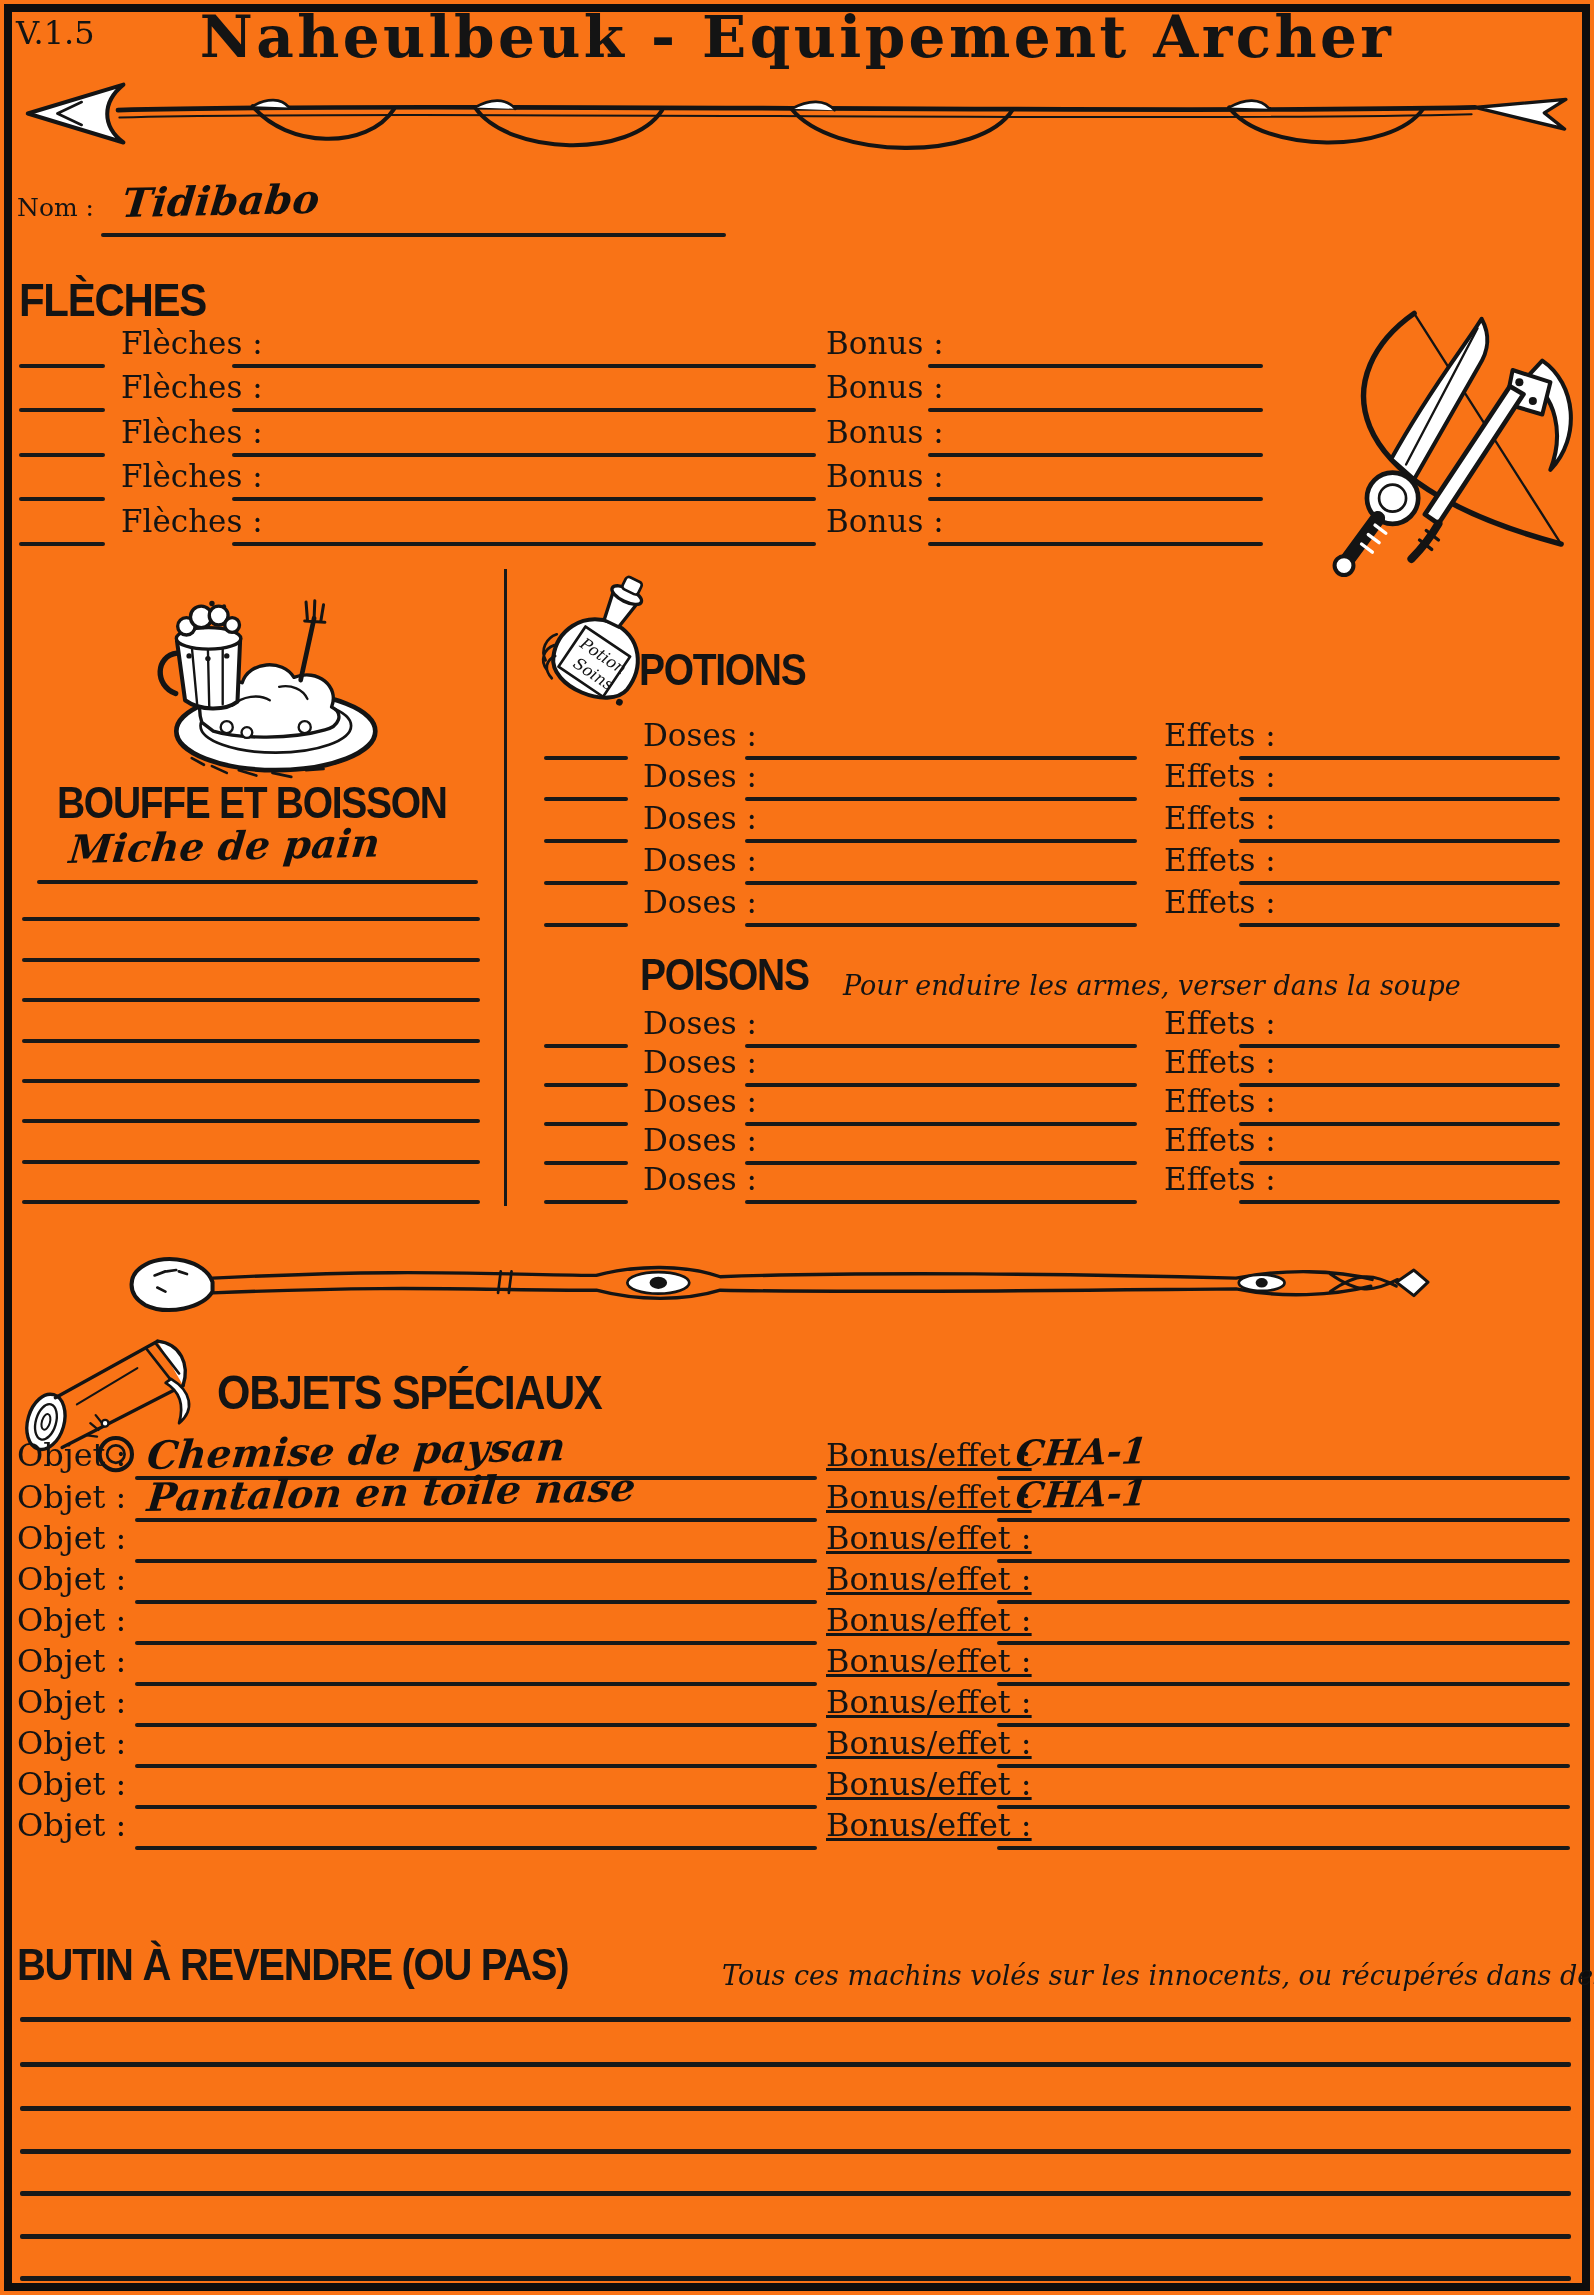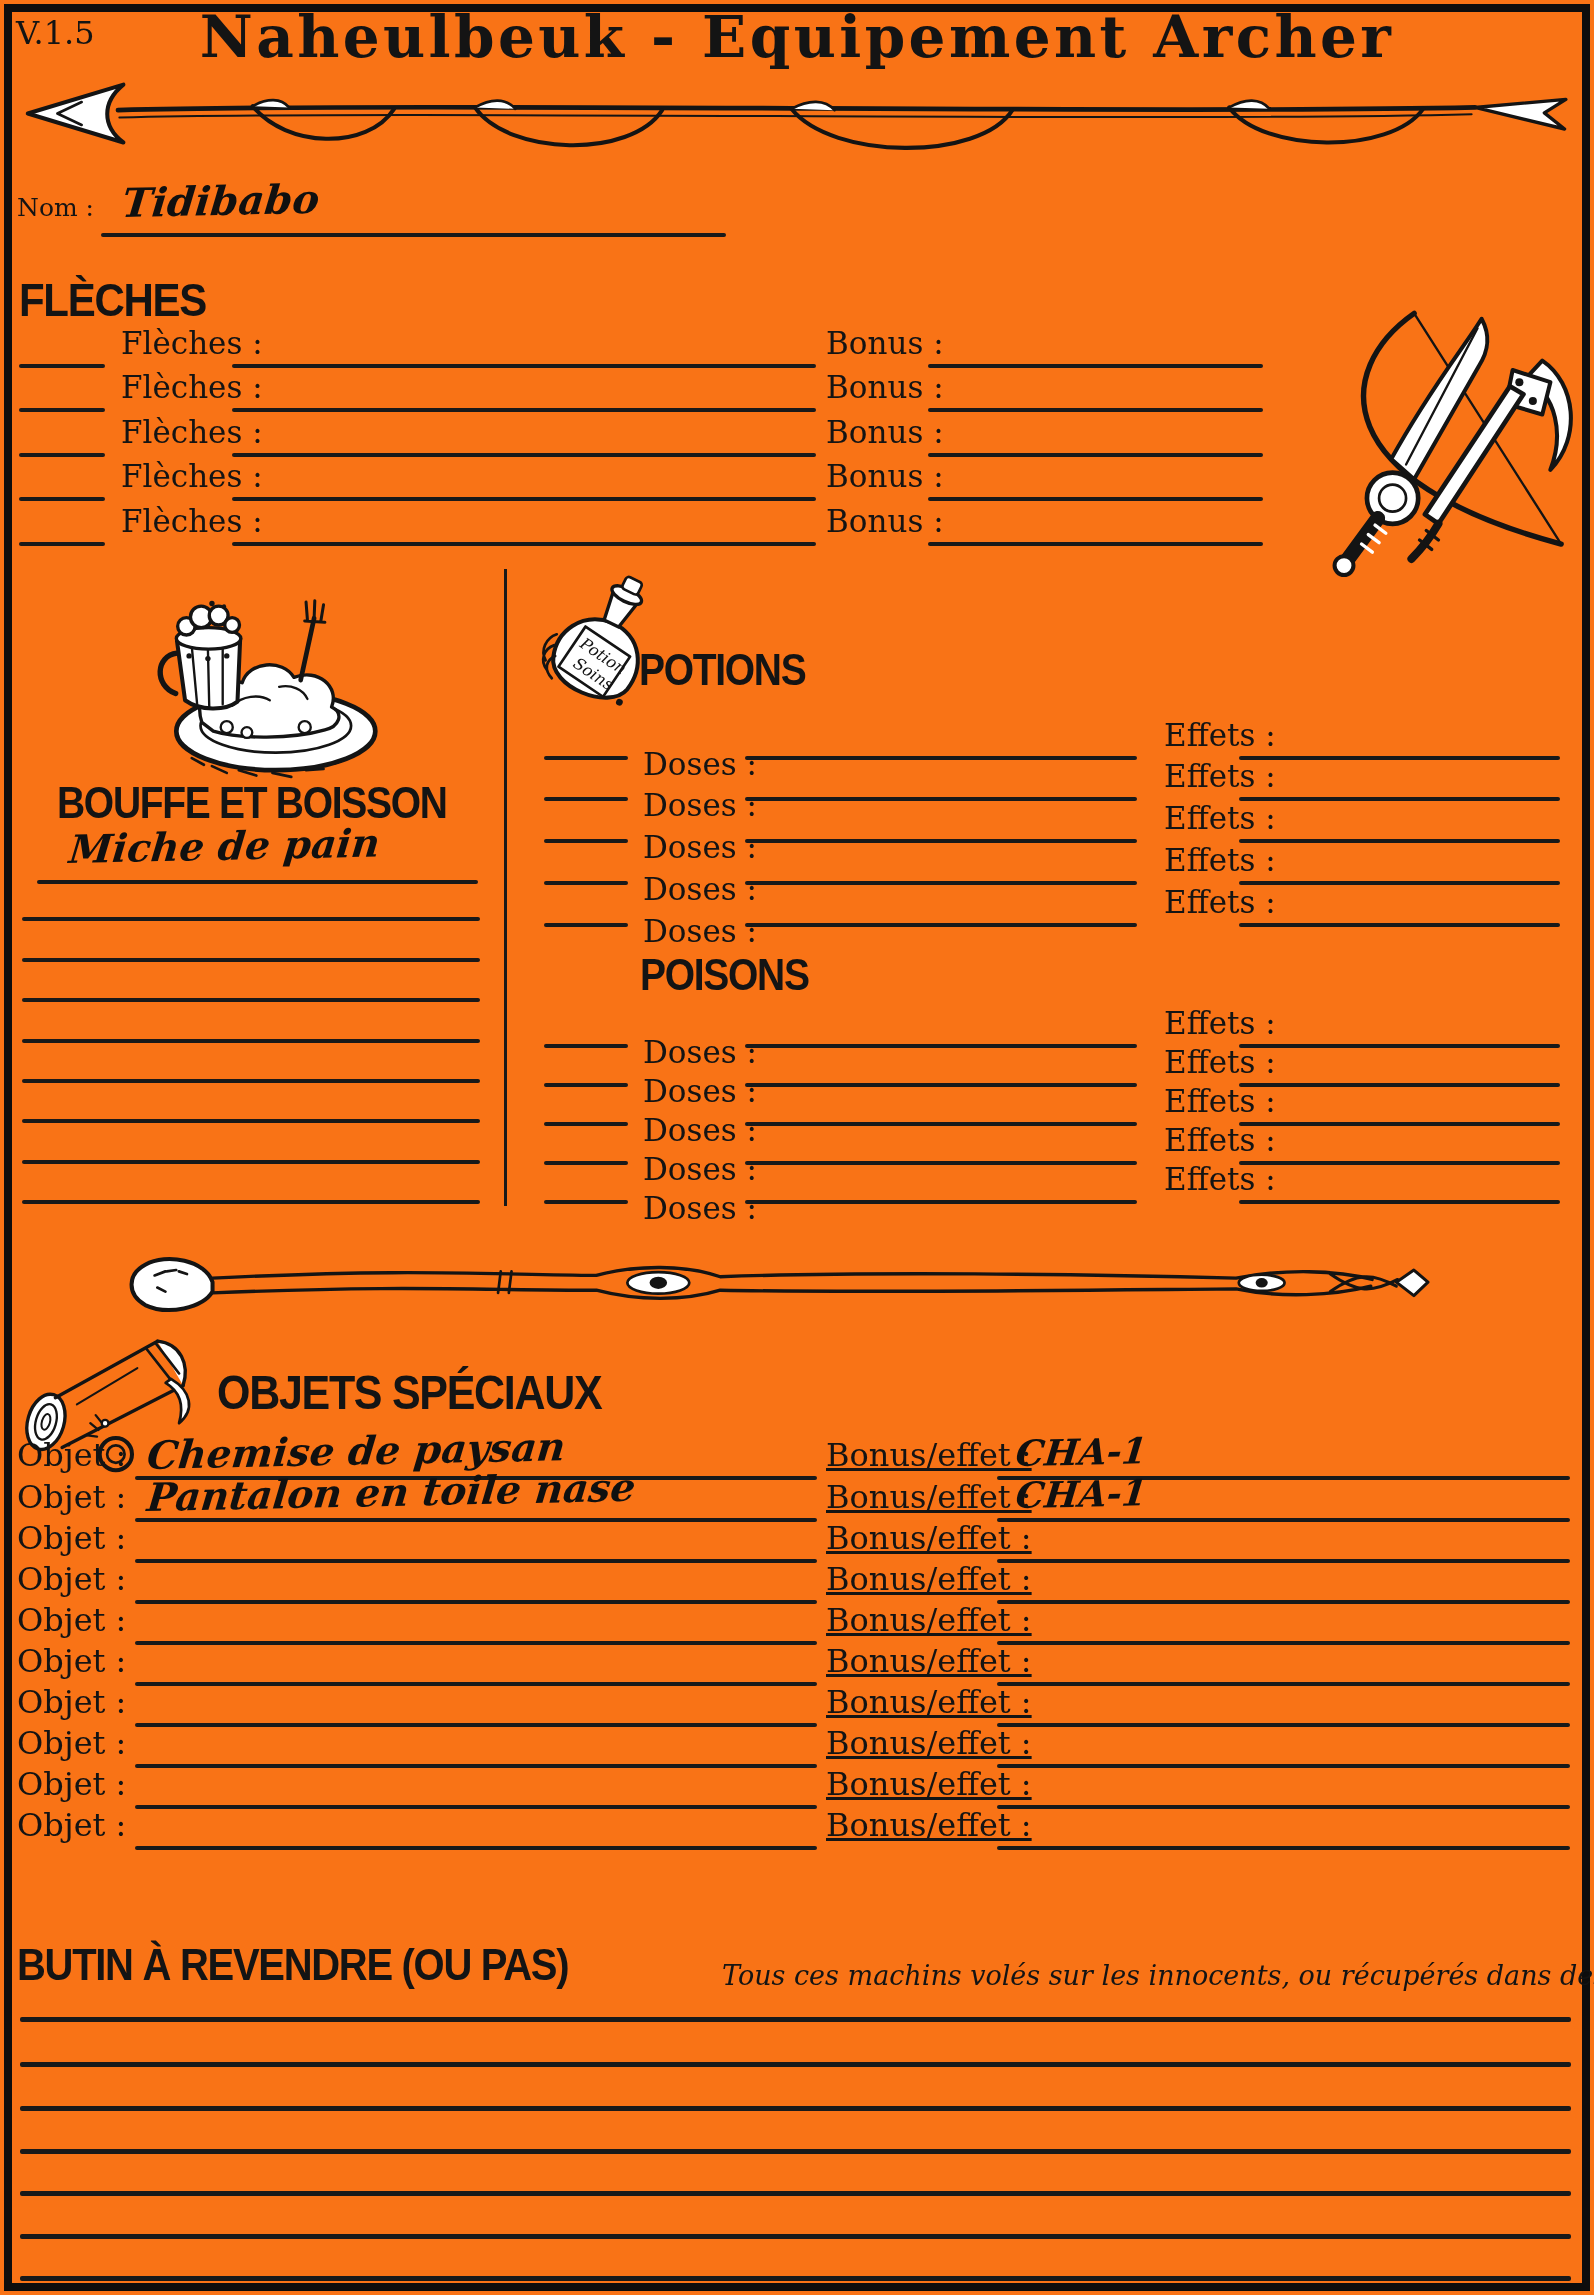--- a/index.html
+++ b/index.html
@@ -21,21 +21,21 @@
   .frow{position:absolute;left:0;width:100%;height:0;}
   .frow .lbl{top:-39px;}
   
   .f-qty{left:19px;width:86px;top:0;}
   .f-lab{left:121px;}
   .f-item{left:232px;width:584px;top:0;}
   .f-blab{left:826px;}
   .f-bline{left:928px;width:335px;top:0;}
   
   .p-qty{left:544px;width:84px;top:0;}
-  .p-lab{left:643px;margin-top:29px;}
+  .p-lab{left:643px;}
   .p-item{left:745px;width:392px;top:0;}
   .p-elab{left:1164px;}
   .p-eline{left:1239px;width:321px;top:0;}
   
   .o-lab{left:17px;font-size:32px;}
   .o-item{left:135px;width:682px;top:0;}
   .o-blab{left:826px;font-size:32px;text-decoration:underline;}
   .o-bline{left:997px;width:573px;top:0;}
   .orow .lbl{top:-40px;}
   .orow .hand{top:-44px;}
@@ -232,20 +232,21 @@
   <div class="frow" style="top:923px">
     <div class="line p-qty"></div>
     <div class="lbl p-lab">Doses :</div>
     <div class="line p-item"></div>
     <div class="hand" style="left:754px;top:-43px;font-size:34px"></div>
     <div class="lbl p-elab">Effets :</div>
     <div class="line p-eline"></div>
   </div>
 
   <div class="heading" style="left:640px;top:956px;font-size:39px">POISONS</div>
+  <div class="sub" style="left:843px;top:970px">Pour enduire les armes, verser dans la soupe</div>
 
   <div class="frow" style="top:1044px">
     <div class="line p-qty"></div>
     <div class="lbl p-lab">Doses :</div>
     <div class="line p-item"></div>
     <div class="hand" style="left:754px;top:-43px;font-size:34px"></div>
     <div class="lbl p-elab">Effets :</div>
     <div class="line p-eline"></div>
   </div>
   <div class="frow" style="top:1083px">

